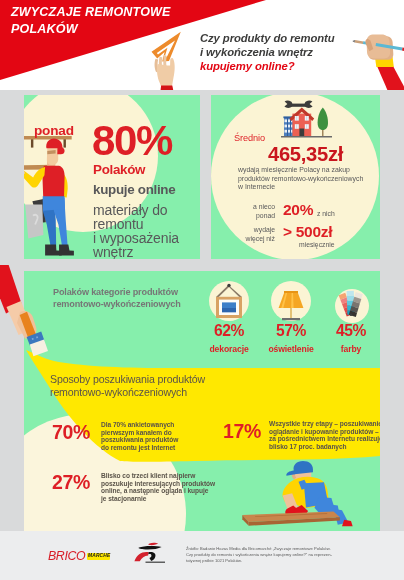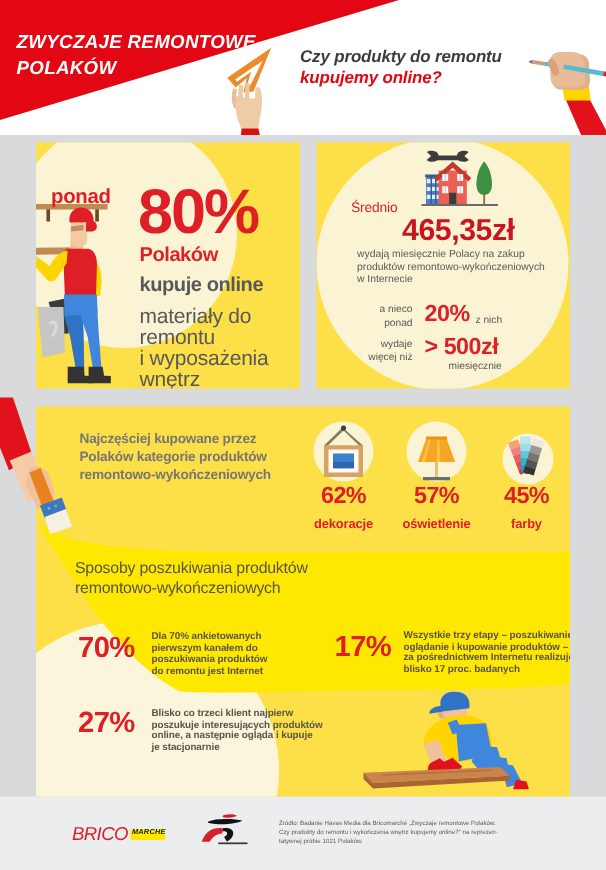--- a/index.html
+++ b/index.html
@@ -5,30 +5,30 @@
   * { margin:0; padding:0; box-sizing:border-box; }
   html,body { width:404px; height:580px; }
   body { font-family:"Liberation Sans", sans-serif; background:#ffffff; overflow:hidden; position:relative; }
   #page { position:absolute; left:0; top:0; width:404px; height:580px; background:#ffffff; }
 
   
   .header { position:absolute; left:0; top:0; width:404px; height:90px; background:#fff; overflow:hidden; }
   .hdr-red { position:absolute; left:0; top:0; width:404px; height:90px;
              background:#E30613;
              clip-path: polygon(0 0, 266px 0, 0 80px); }
-  .hdr-title { position:absolute; left:11px; top:20px; width:190px;
+  .hdr-title { position:absolute; left:11px; top:4px; width:190px;
                font-weight:bold; font-style:italic; font-size:12.5px; line-height:17px;
                color:#ffffff; letter-spacing:0.2px; }
   .hdr-q { position:absolute; left:200px; top:31px; width:160px;
            font-weight:bold; font-style:italic; font-size:11.3px; line-height:14.2px;
            color:#3C3C3B; letter-spacing:-0.1px; }
   .hdr-q .red { color:#E30613; }
 
   
-  .card { position:absolute; background:#fde047; overflow:hidden; }
+  .card { position:absolute; background:#86efac; overflow:hidden; }
 
   
   .bodybg { position:absolute; left:0; top:88px; width:404px; height:444px; background:#D9DADB; }
   .footerbg { position:absolute; left:0; top:531px; width:404px; height:49px; background:#ECEDEE; }
 
   
   #c1 { left:24px;  top:95px;  width:176px; height:164px; }
   #c2 { left:211px; top:95px;  width:169px; height:164px; }
   #c3 { left:24px;  top:271px; width:356px; height:260px; }
 
@@ -136,20 +136,21 @@
       <path d="M3.0 14.0 L0.3 15.0 L2.6 16.5 Z" fill="#666"></path>
       <path d="M11.3 15.2 L24.0 17.2 L23.6 19.9 L10.9 17.9 Z" fill="#5BB8D4"></path>
       <path d="M22.5 10.0 C18.0 10.4 15.6 13.4 15.8 17.6 L16.2 28.0 C16.4 32.0 19.0 33.8 23.2 33.8 L35.4 33.8 C39.6 33.8 41.6 31.2 41.3 27.4 L40.6 16.0 C40.2 12.0 37.0 10.0 33.0 10.0 Z" fill="#E0B089"></path>
       <path d="M20.5 8.6 C16.6 9.0 14.4 12.0 14.6 16.2 L15.0 26.0 C15.2 30.0 17.8 32.4 22.0 32.4 L32.0 32.4 C36.2 32.4 38.4 29.8 38.1 26.0 L37.4 15.0 C37.0 11.0 33.8 8.6 29.8 8.6 Z" fill="#E8BC96"></path>
       <path d="M24.0 17.0 L50.5 21.5 L50.0 24.6 L23.6 20.0 Z" fill="#5BB8D4"></path>
       <path d="M50.5 21.5 L56.2 22.5 L55.6 25.6 L50.0 24.6 Z" fill="#D61F26"></path>
       <path d="M15.6 12.8 C13.4 13.4 12.8 15.8 13.8 18.0 L17.4 25.2 L21.2 23.0 L18.4 14.6 Z" fill="#D8A37A"></path>
     </svg>
     <div class="hdr-q">
       <div>Czy produkty do remontu</div>
+      <div>i wykończenia wnętrz</div>
       <div class="red">kupujemy online?</div>
     </div>
   </div>
 
   <div class="card" id="c1">
     <div class="c1-blob"></div>
     <svg class="c1-worker" viewBox="0 0 56 130" width="62" height="145" style="position:absolute;left:-11px;top:36px;">
 
       <path d="M16.2 6.0 L18.4 6.0 L18.4 14.5 L16.2 14.5 Z" fill="#6B4A2A"></path>
       <path d="M45.6 6.0 L47.8 6.0 L47.8 14.5 L45.6 14.5 Z" fill="#6B4A2A"></path>
@@ -274,21 +275,20 @@
     <path d="M6.5 42.0 L21.0 36.0 L32.0 64.0 L18.6 70.0 Z" fill="#F5CBA8"></path>
     <path d="M20.0 47.0 C25.6 44.5 31.2 47.0 33.0 52.5 L36.0 62.0 C37.6 67.0 35.0 71.5 30.4 72.6 L25.0 73.8 L17.0 58.0 Z" fill="#F0C19A"></path>
     <path d="M19.6 50.0 L27.0 46.8 L36.4 70.5 L28.4 73.6 Z" fill="#E8821E"></path>
     <path d="M26.6 72.0 L41.2 66.6 L44.4 75.4 L30.0 80.8 Z" fill="#3C78BE"></path>
     <path d="M31.6 73.4 L33.2 72.8 L33.8 74.4 L32.2 75.0 Z M36.0 71.8 L37.6 71.2 L38.2 72.8 L36.6 73.4 Z" fill="#7BA8DC"></path>
     <path d="M29.8 79.6 L44.0 74.4 L48.0 86.0 L33.4 91.2 Z" fill="#F7EFE2"></path>
   </svg>
 
   <div class="card" id="c3">
     <div class="c3-intro">
-      <div>Najczęściej kupowane przez</div>
       <div>Polaków kategorie produktów</div>
       <div>remontowo-wykończeniowych</div>
     </div>
 
     <div class="cat" id="cat0">
       <div class="cat-blob" style="left:26px;top:10px;width:40px;height:40px;"></div>
       <svg class="cat-ico" viewBox="0 0 48 48">
         <path d="M23.4 8.0 L11.0 20.0 L12.4 21.2 L24.0 10.0 L35.6 21.2 L37.0 20.0 Z" fill="#8A7A66"></path>
         <circle cx="24" cy="8.4" r="1.7" fill="#3C3C3B"></circle>
         <path d="M11.0 19.8 L37.0 19.8 L37.0 41.0 L11.0 41.0 Z" fill="#D8A263"></path>

